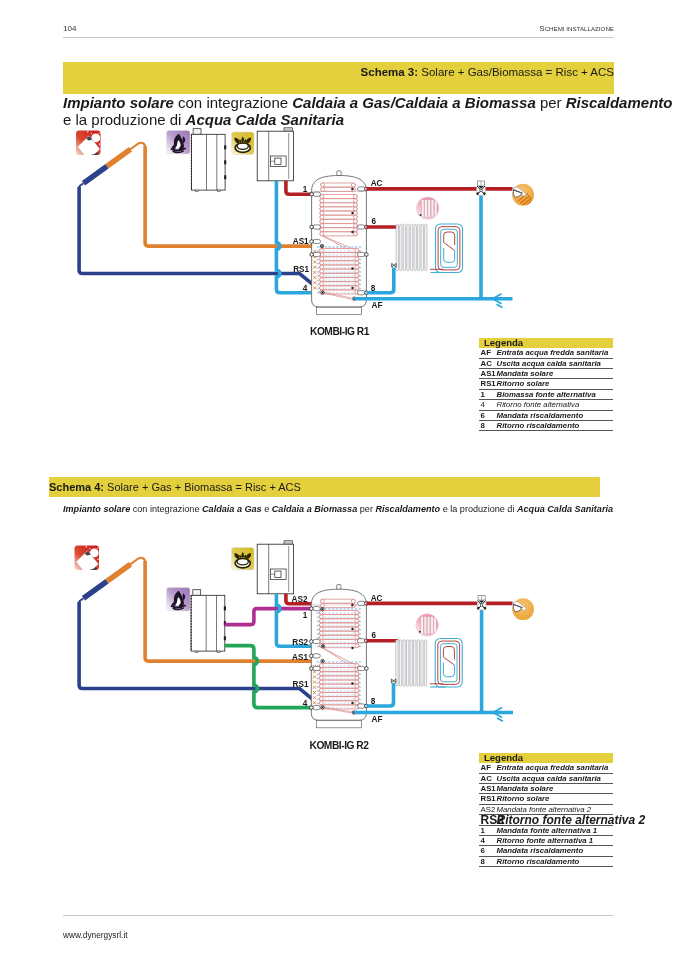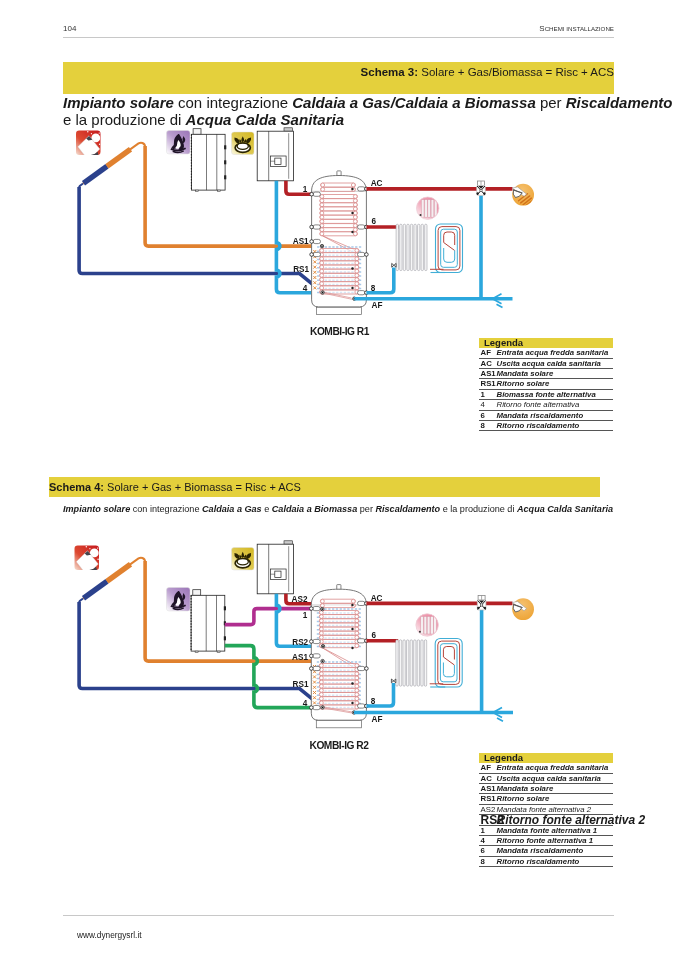--- a/index.html
+++ b/index.html
@@ -731,12 +731,12 @@
 
 <div style="height:10.4px;border-bottom:0.75px solid #555;font-size:7.8px;font-weight:bold;line-height:10.9px;white-space:nowrap;padding-left:1.5px;"><span style="display:inline-block;width:16px;font-style:normal;">4</span><i>Ritorno fonte alternativa 1</i></div>
 
 <div style="height:10.4px;border-bottom:0.75px solid #555;font-size:7.8px;font-weight:bold;line-height:10.9px;white-space:nowrap;padding-left:1.5px;"><span style="display:inline-block;width:16px;font-style:normal;">6</span><i>Mandata riscaldamento</i></div>
 
 <div style="height:10.4px;border-bottom:0.75px solid #555;font-size:7.8px;font-weight:bold;line-height:10.9px;white-space:nowrap;padding-left:1.5px;"><span style="display:inline-block;width:16px;font-style:normal;">8</span><i>Ritorno riscaldamento</i></div>
 </div>
 
 <div class="abs" style="left:63px;top:915px;width:551px;border-top:1px solid #c8c8c8;"></div>
 
-<div class="abs" style="left:63px;top:930px;font-size:8.3px;color:#222;margin-left:14px;">www.dynergysrl.it</div>
+<div class="abs" style="left:63px;top:930px;font-size:8.3px;color:#222;">www.dynergysrl.it</div>
 </body></html>

